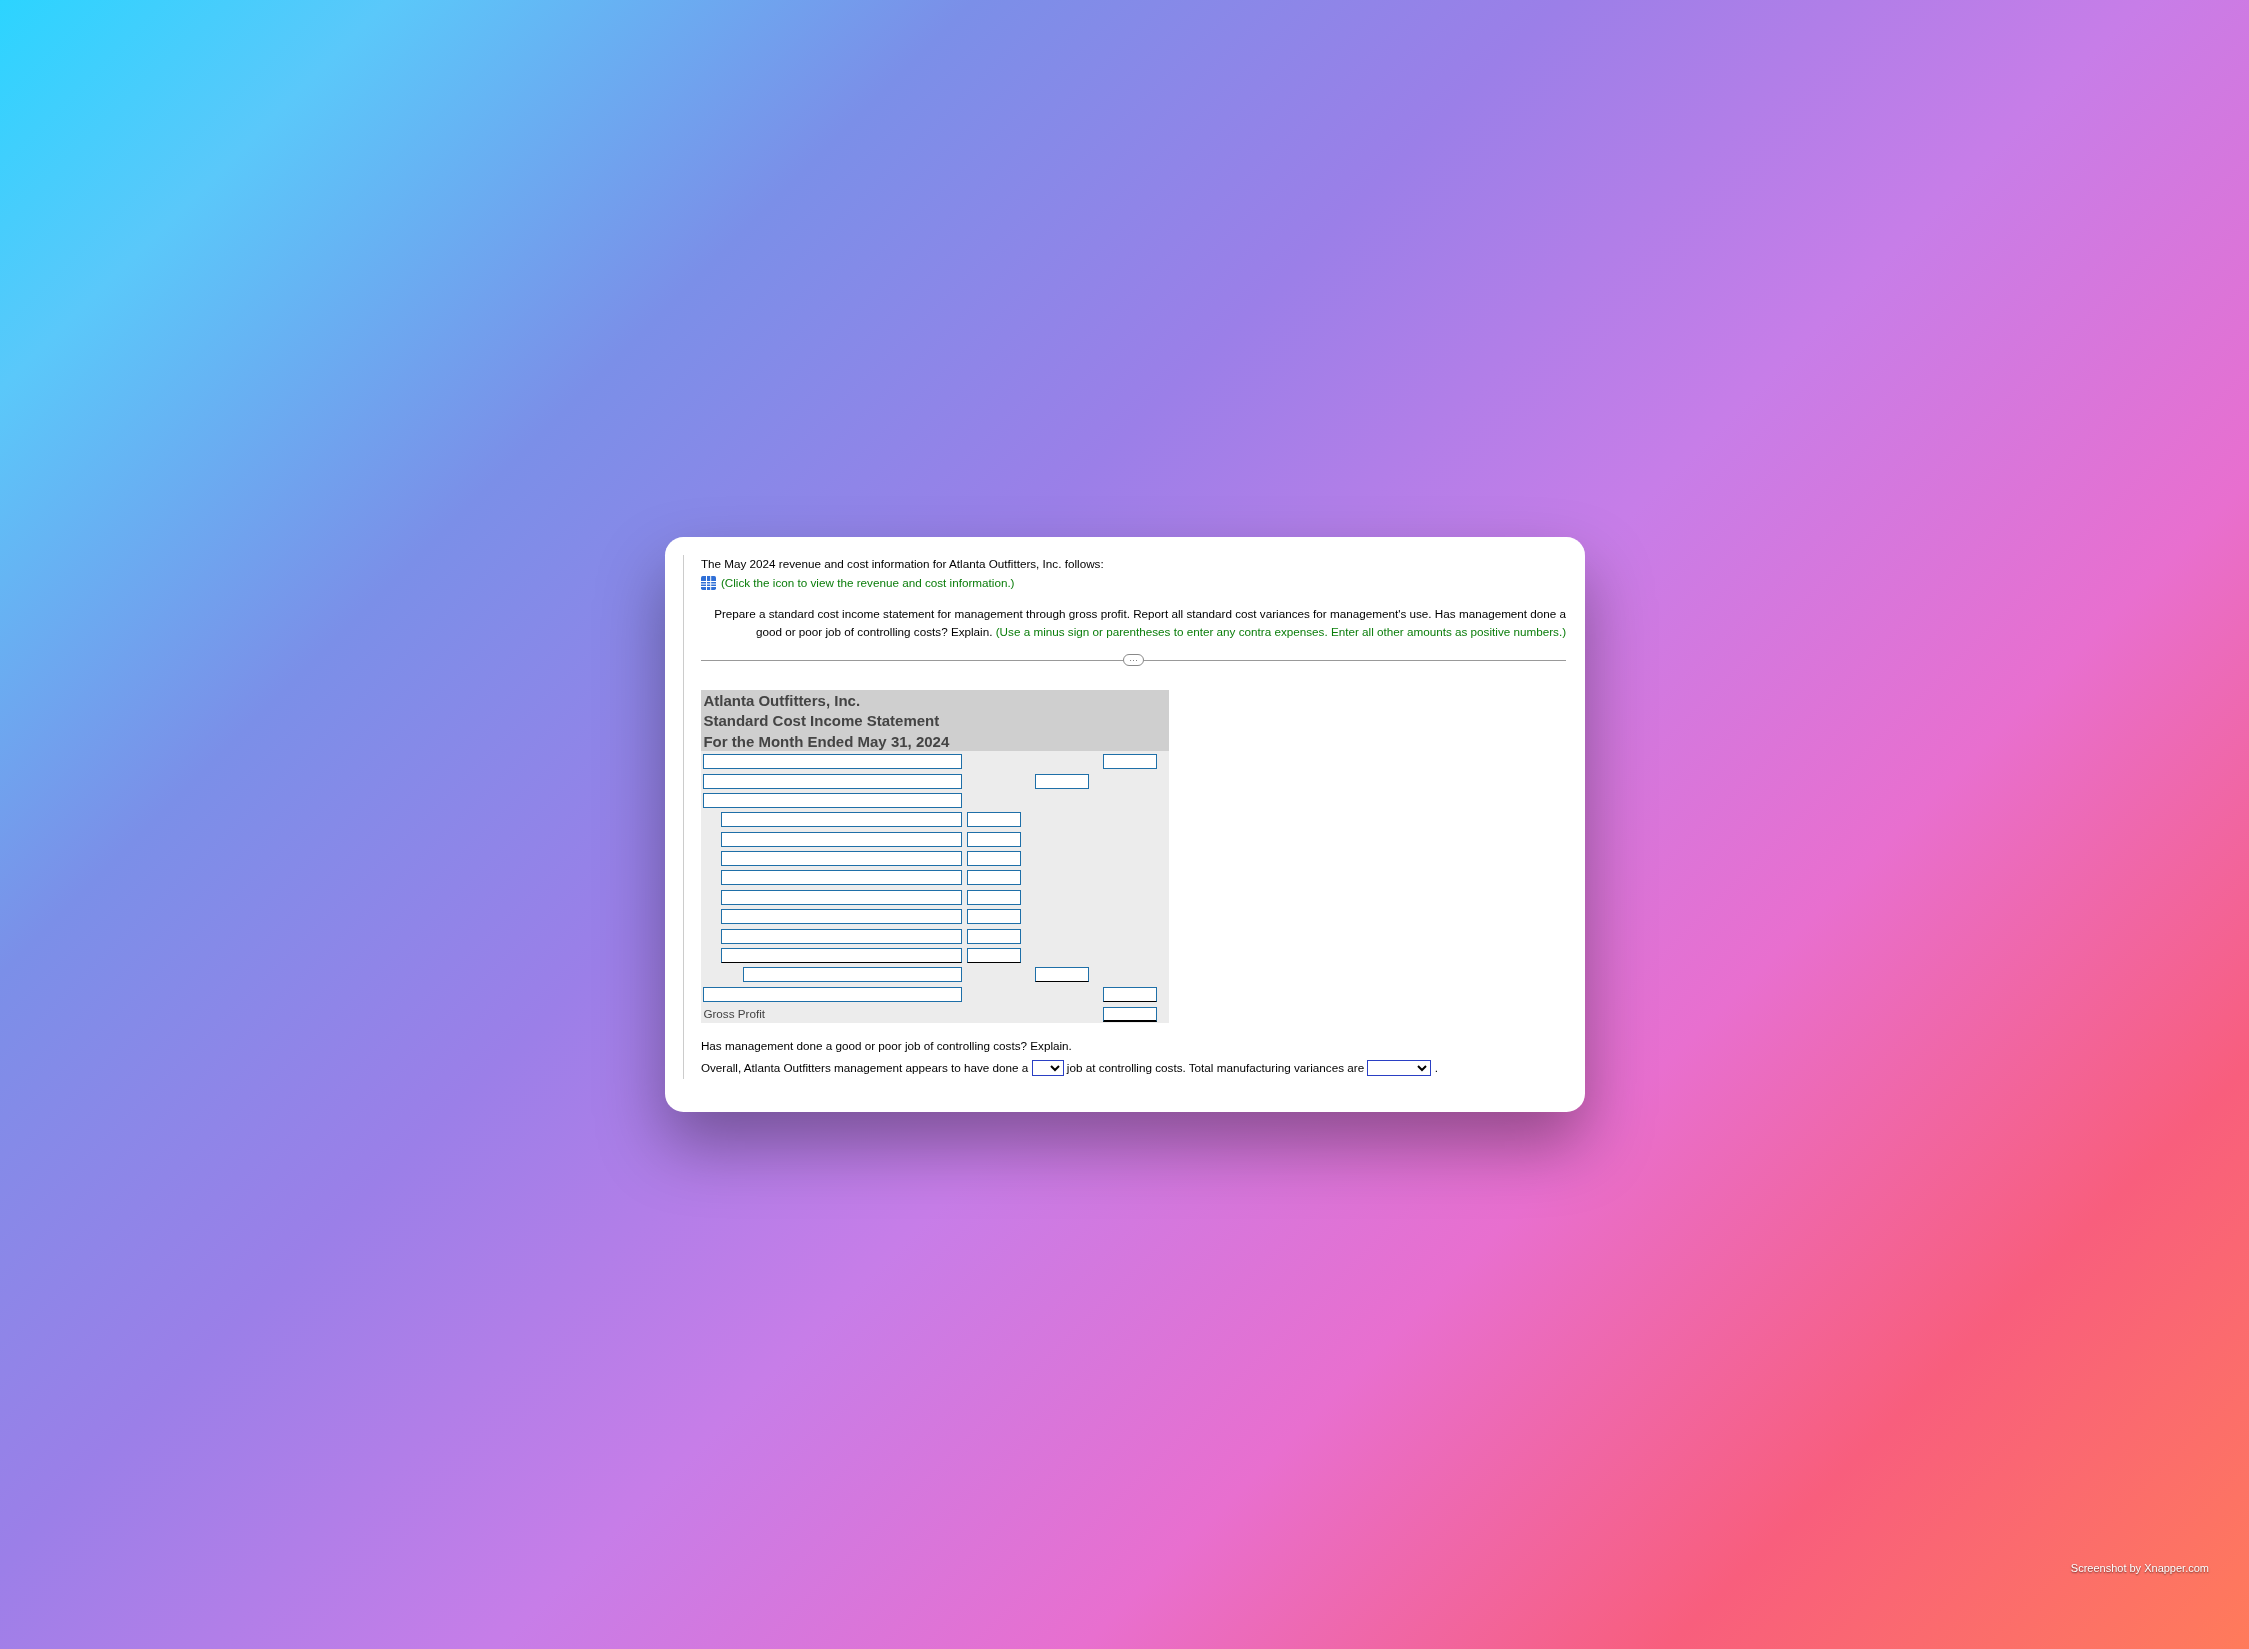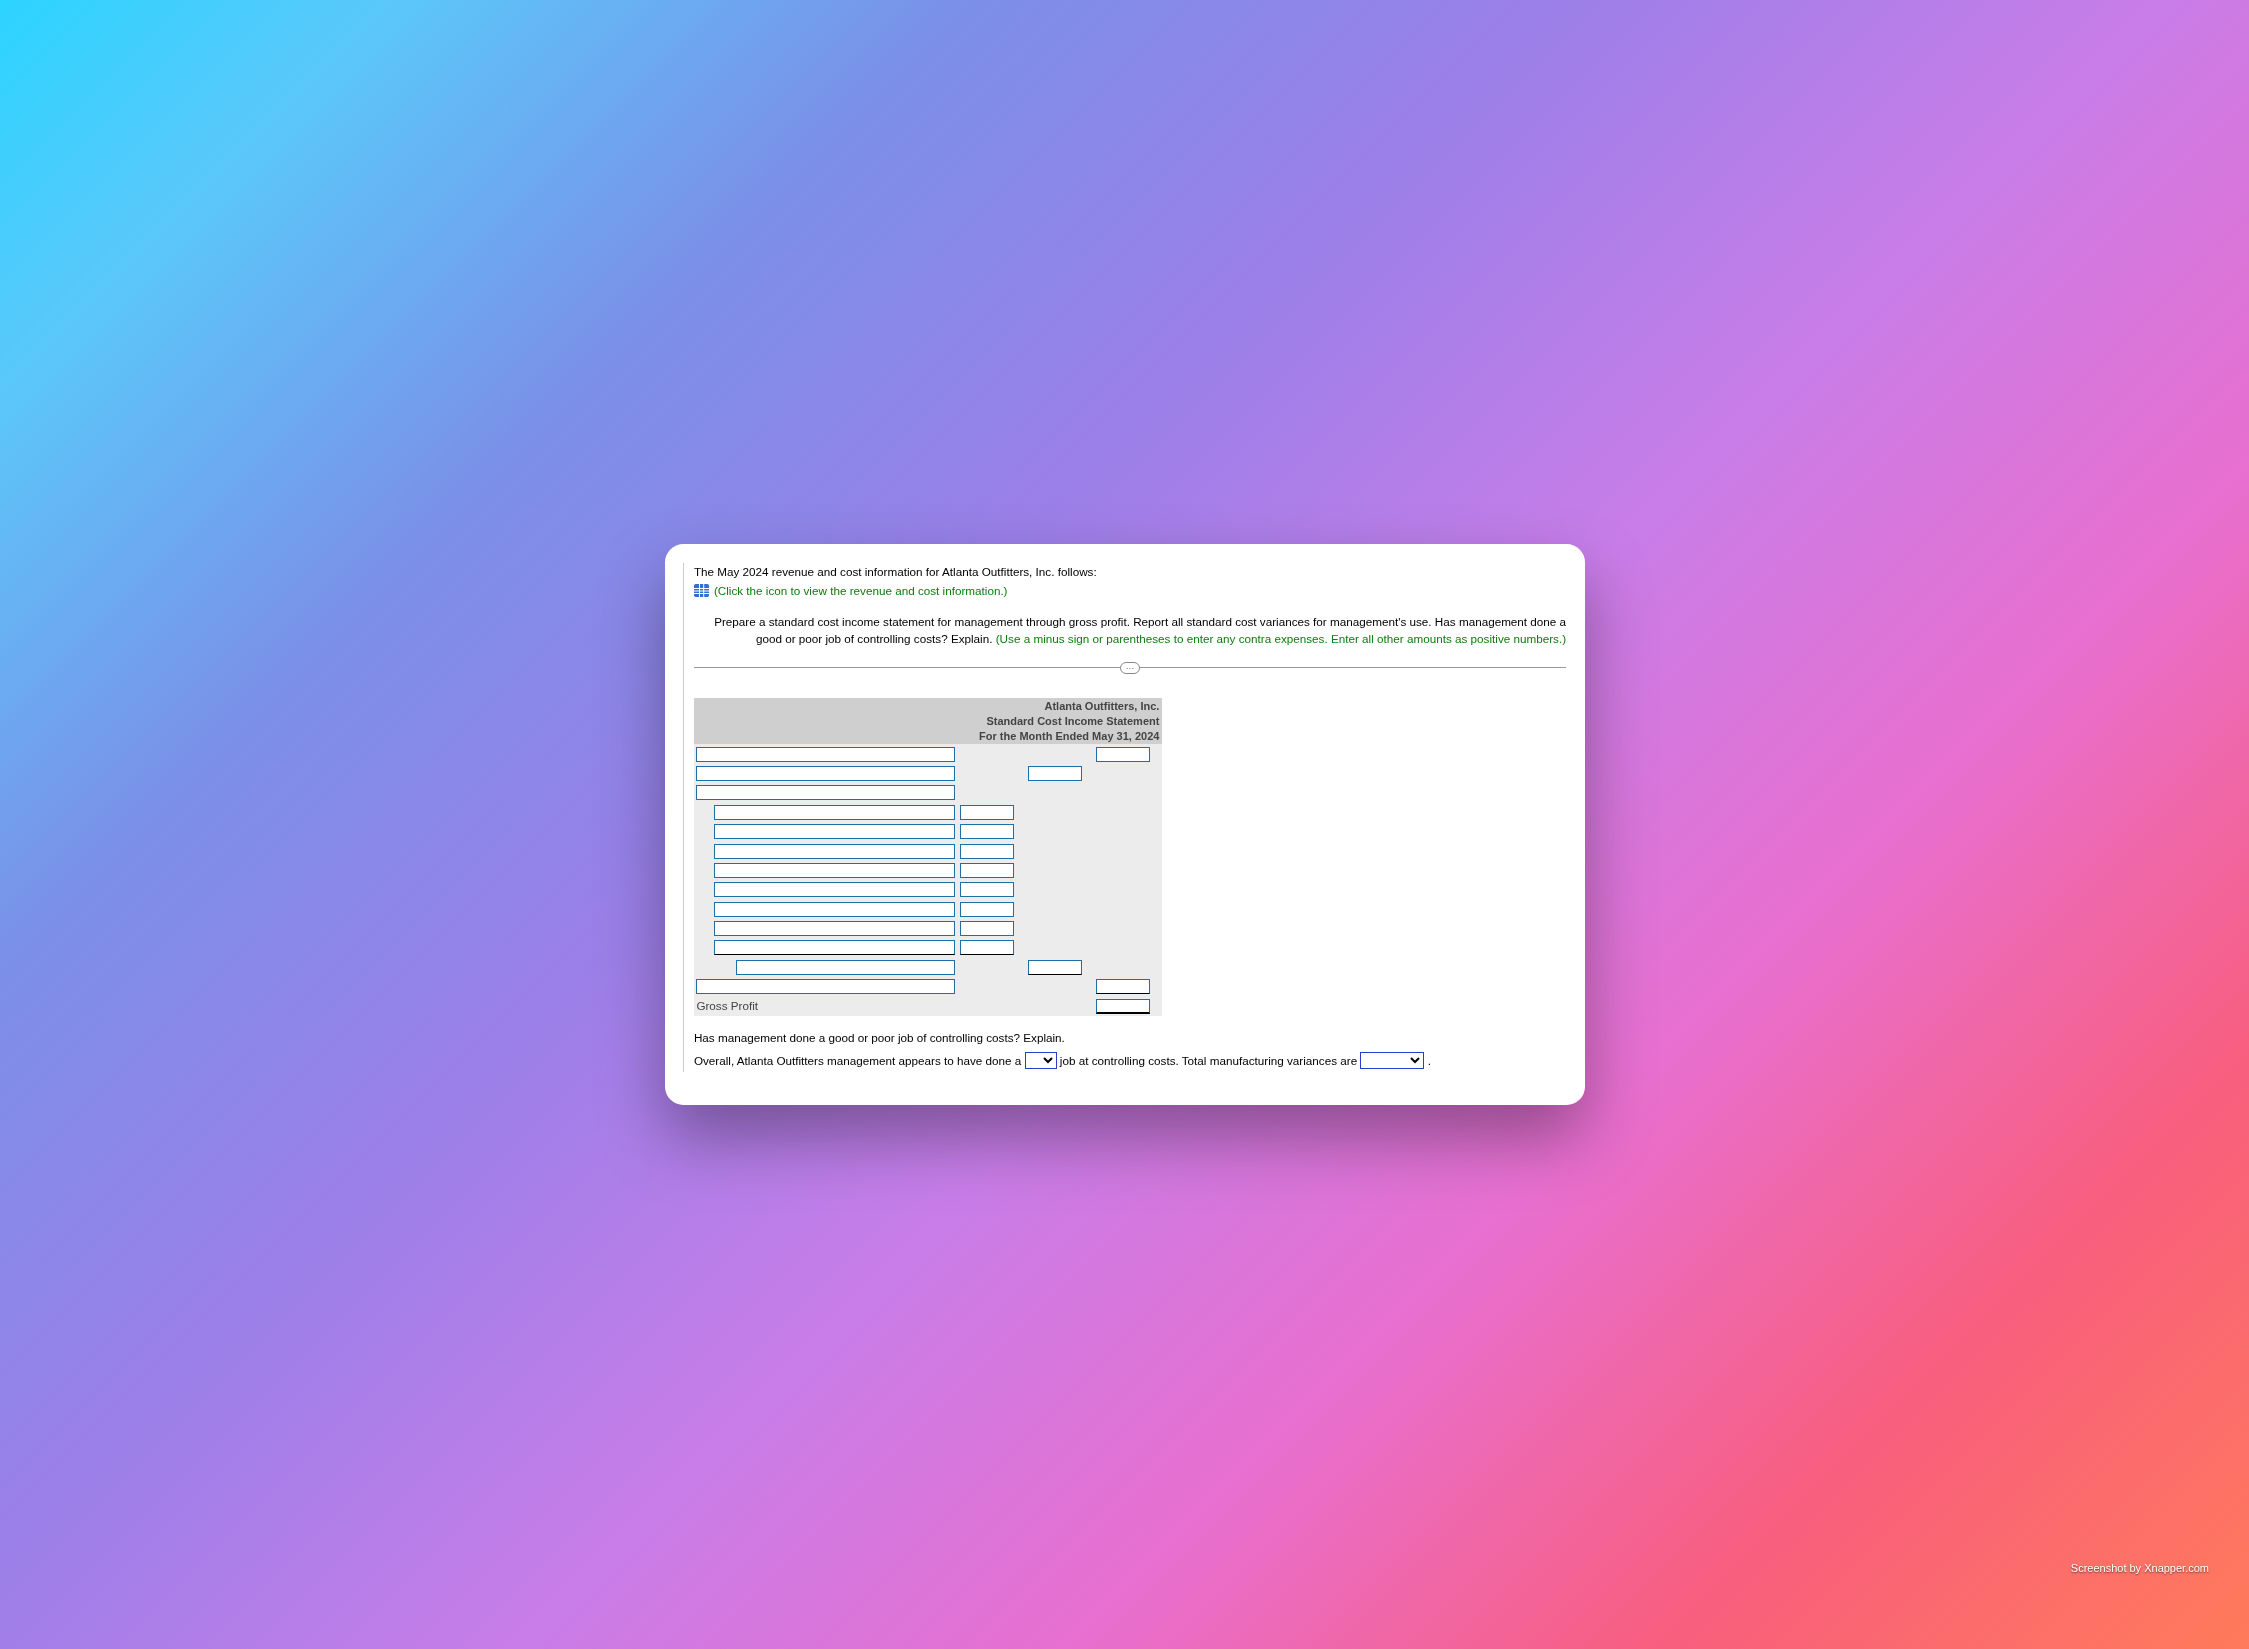--- a/index.html
+++ b/index.html
@@ -17,21 +17,21 @@
   .card{
     background:#fff;
     width:920px;
     border-radius:18.4px;
     box-shadow:0 33px 67px rgba(0,0,0,0.35);
     padding:18.4px 18.4px 33px 18.4px;
     box-sizing:border-box;
   }
   .inner{
     border-left:0.8px solid #ccc;
-    padding-left:10px;
+    padding-left:17px;
   }
   .intro{font-size:11.7px;color:#000;line-height:1.5;}
   .icon-row{display:flex;align-items:center;gap:5px;margin-top:1.7px;text-align:right;}
   .data-icon{
     width:15px;height:13.4px;
     background:#2F6FD6;
     border-radius:1.7px;
     position:relative;
     flex:0 0 auto;
   }
@@ -55,22 +55,22 @@
     color:#666;background:#fff;margin:0 0px;
     position:relative;top:0;
   }
   .stmt{width:468px;}
   table.stmt-table{border-collapse:collapse;width:100%;background:#ECECEC;}
   table.stmt-table td{padding:1.7px 2.5px;}
   .hdr td{
     background:#CFCFCF;
     color:#444;
     font-weight:bold;
-    font-size:11px;
-    text-align:right;
+    font-size:15px;
+    text-align:left;
     padding:3.3px 0;
   }
   .tcell{background:#ECECEC;}
   input.field{
     width:100%;
     box-sizing:border-box;
     border:0.8px solid #1E6FA8;
     background:#fff;
     height:15px;
     font-size:10px;

